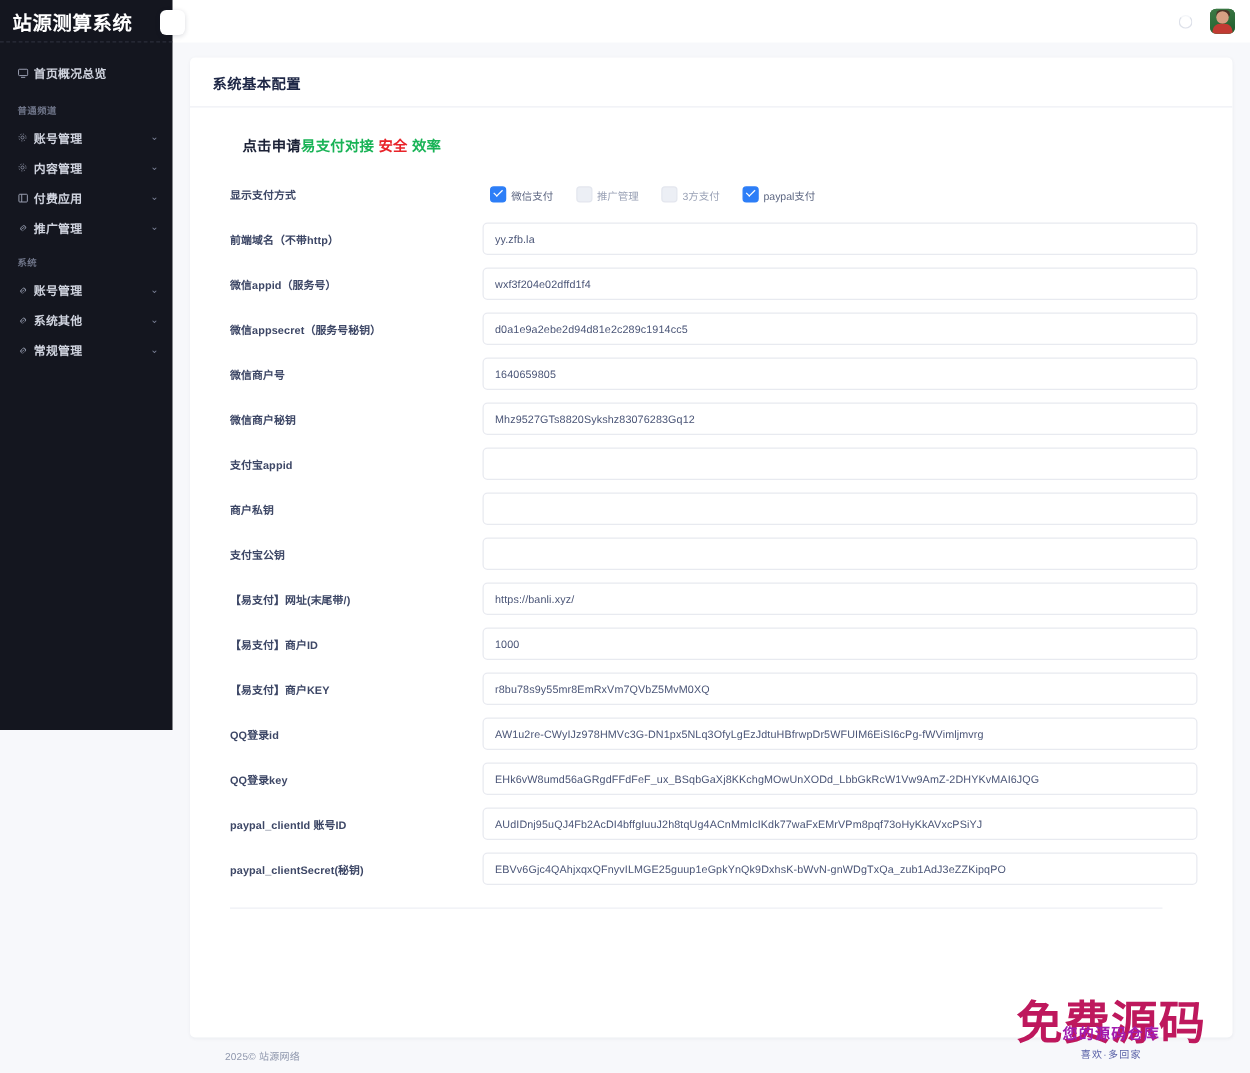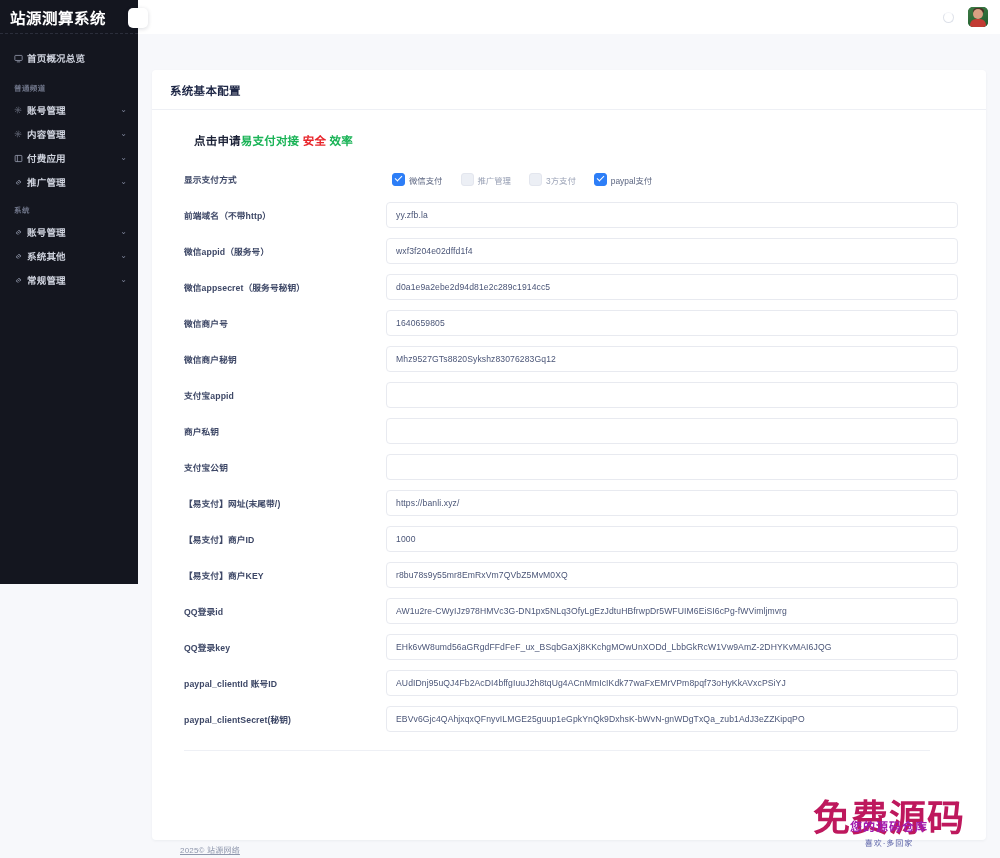--- a/index.html
+++ b/index.html
@@ -113,21 +113,20 @@
     z-index: 30;
   }
 
   
   .right {
     flex: 1;
     display: flex;
     flex-direction: column;
     min-width: 0;
     background: #f7f8fb;
-    gap: 24px;
   }
 
   .topbar {
     height: 34px;
     background: #ffffff;
     display: flex;
     align-items: center;
     justify-content: flex-end;
     padding: 0 12px;
     gap: 14px;
@@ -282,29 +281,28 @@
   }
   .cb-text { font-size: 8.4px; color: #9aa2b6; font-weight: 400; }
   .cb-item.on .cb-text { color: #5b6580; }
 
   .bottom-rule {
     margin: 18px 28px 0 0;
     border-top: 1px solid #eef0f5;
   }
 
   .footer {
-    height: 18px;
+    height: 28px;
     display: flex;
     align-items: center;
     padding: 0 28px;
     font-size: 8px;
     color: #8e96ac;
     letter-spacing: .2px;
     flex-shrink: 0;
-    text-decoration: underline;
   }
 
   
   .watermark {
     position: absolute;
     right: 6px;
     bottom: 10px;
     text-align: center;
     pointer-events: none;
     user-select: none;

